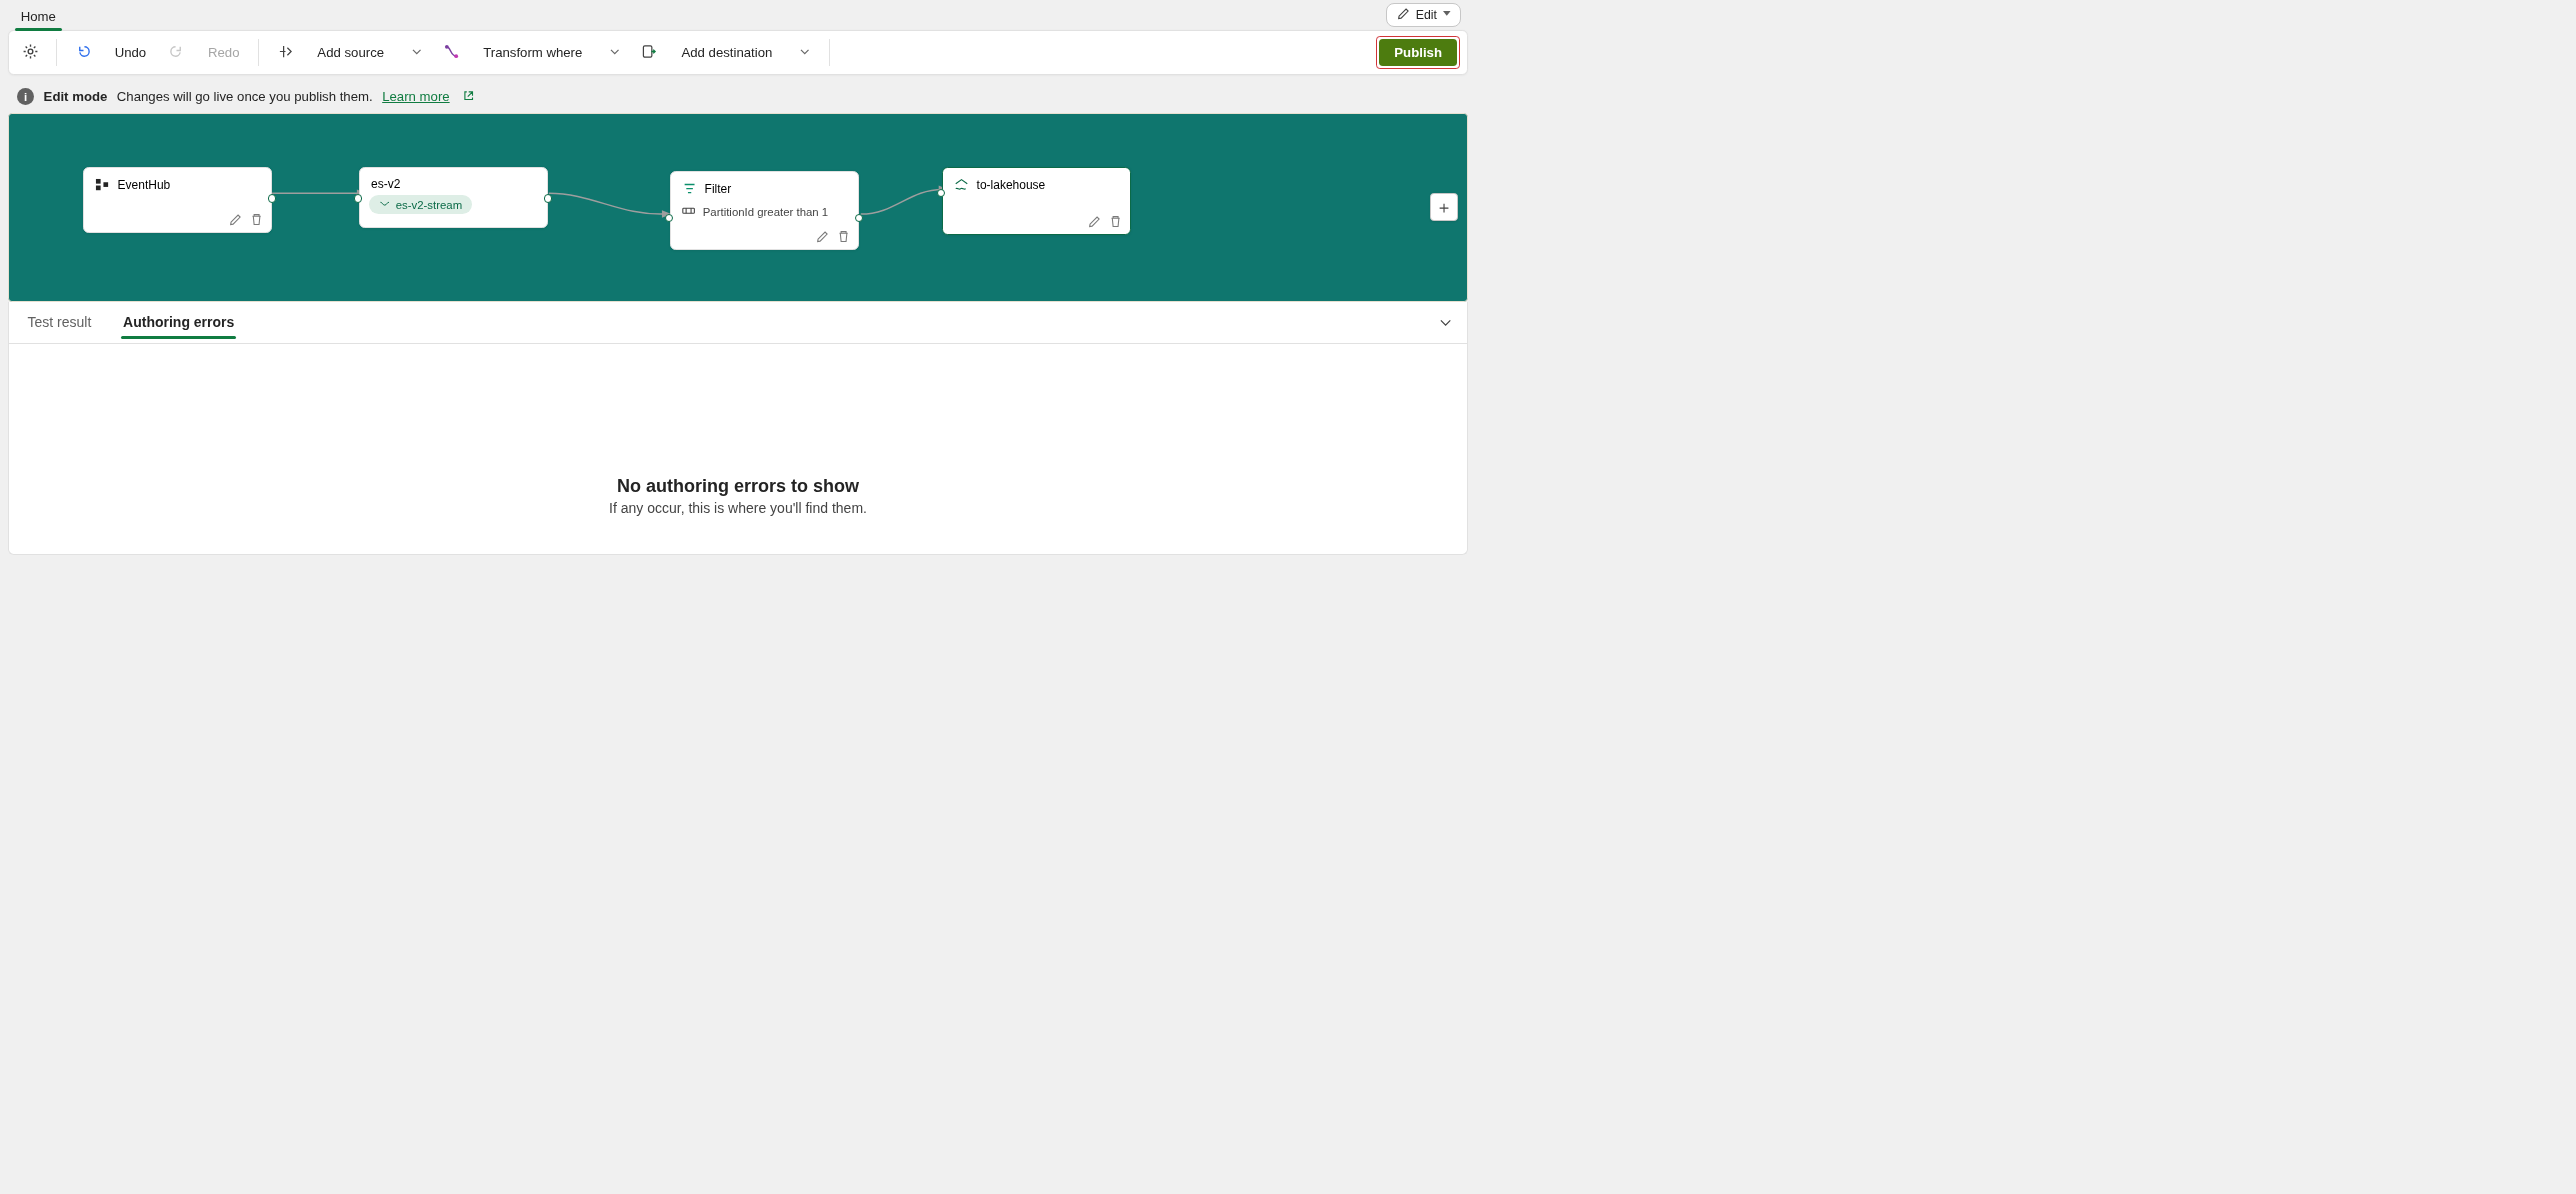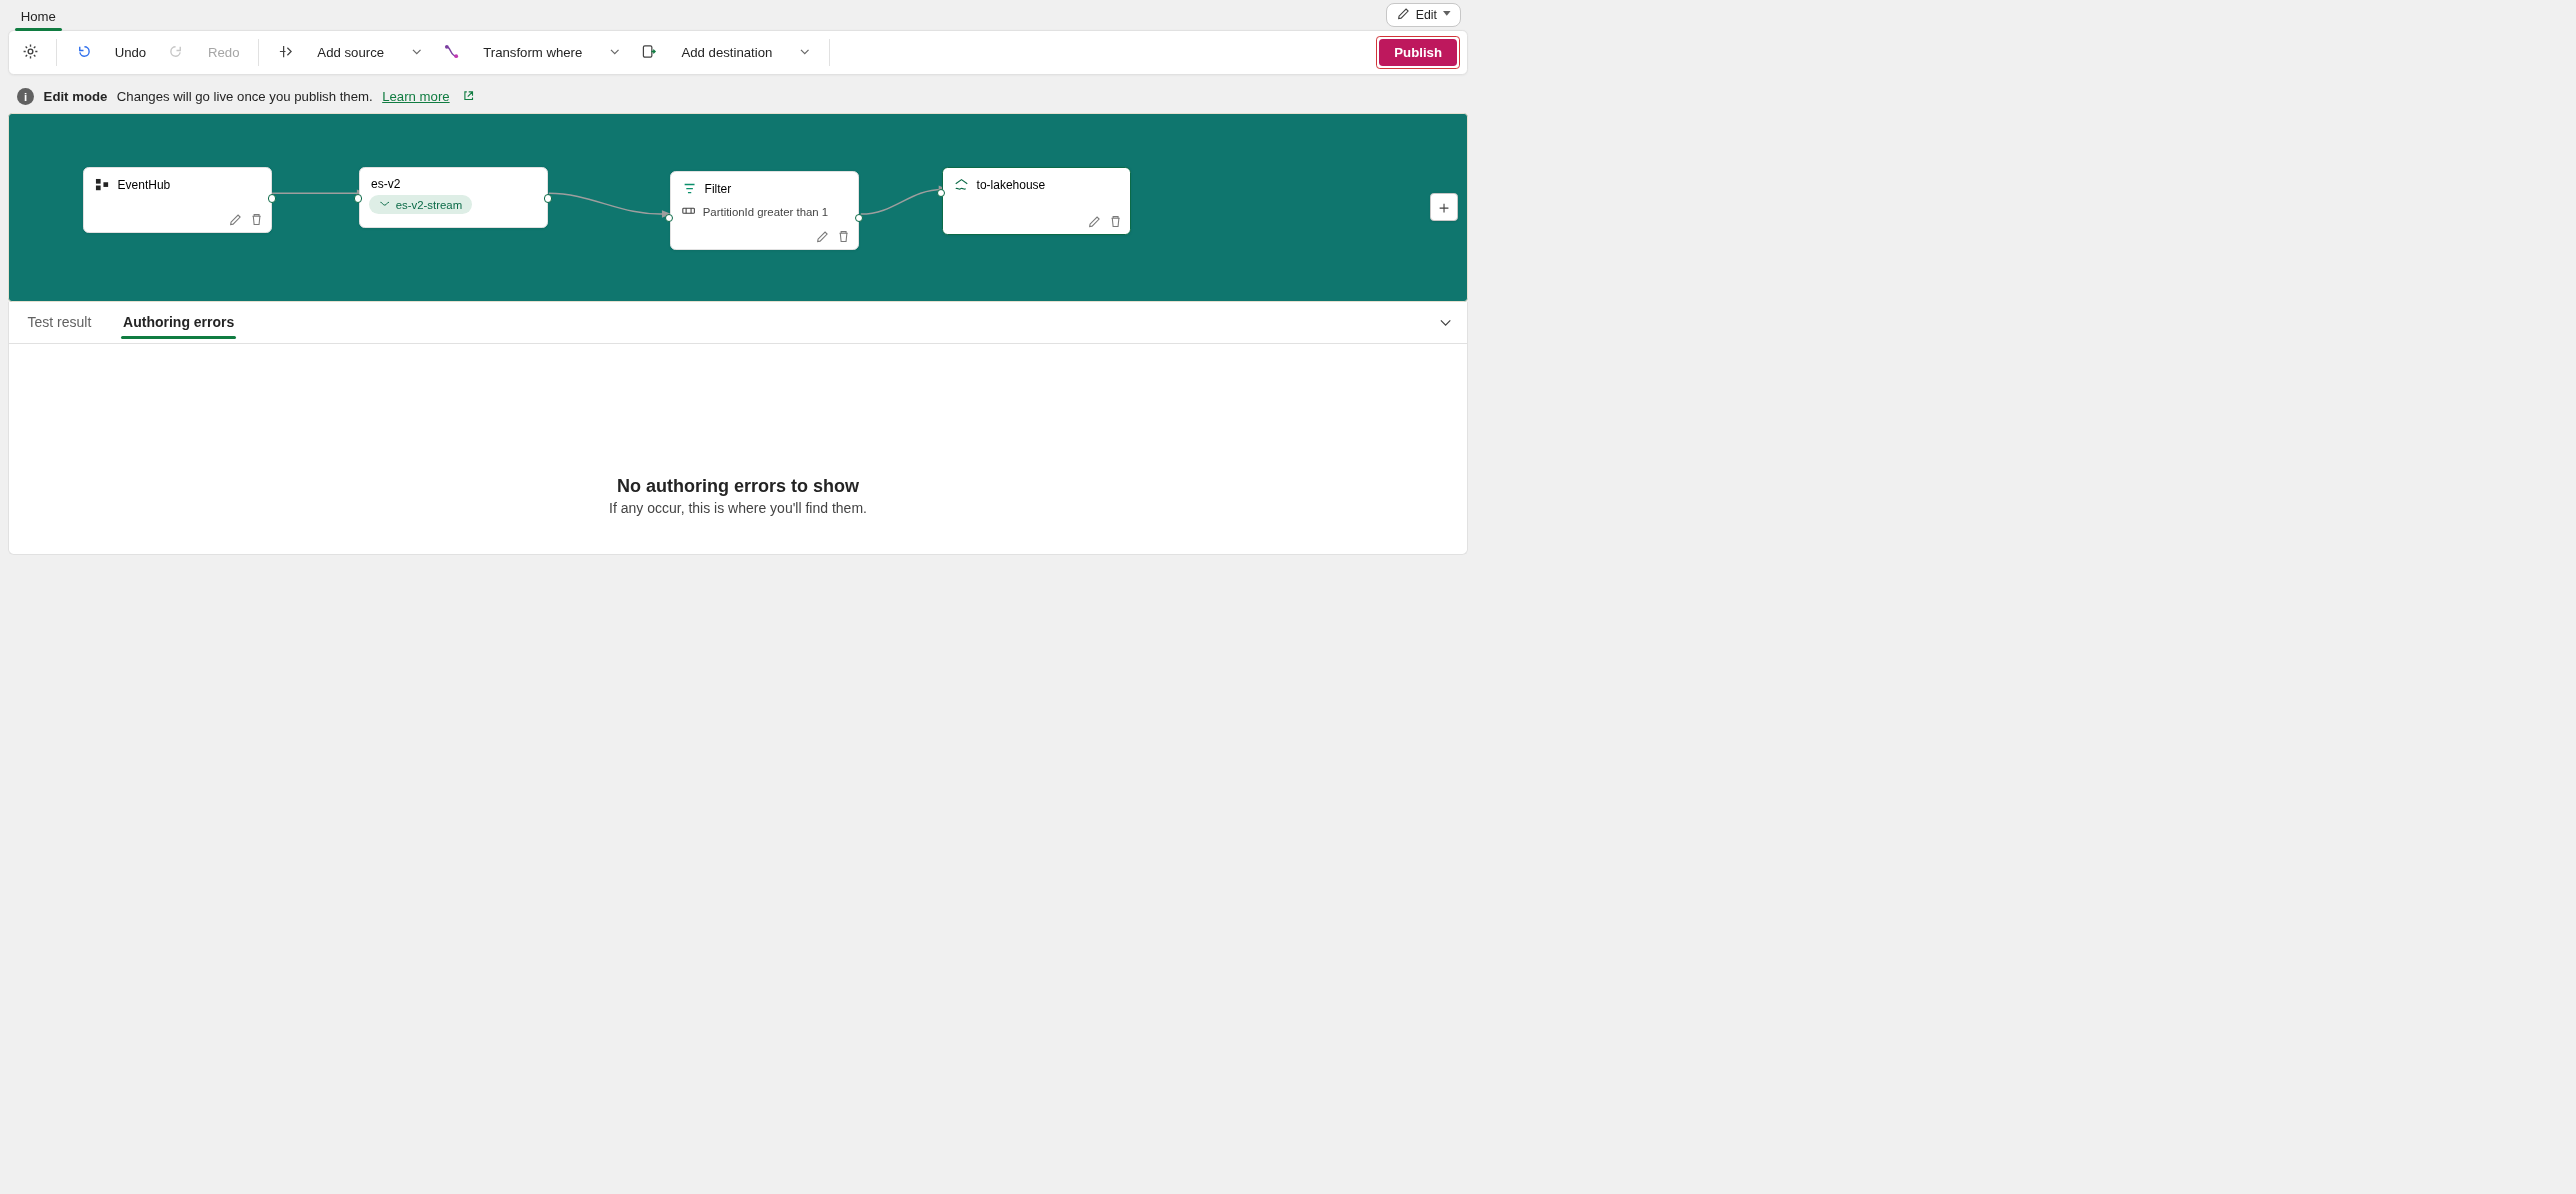--- a/index.html
+++ b/index.html
@@ -14,21 +14,21 @@
   .caret-down { width: 7.6px; height: 7.6px; display: inline-block; }
   .caret-down svg, .chevron-down svg { display:block; }
 
   
   .toolbar { margin: 0 7.6px; background: #fff; border: 0.9px solid #e1e1e1; border-radius: 5.7px; height: 45px; display: flex; align-items: center; padding: 0 5.7px; gap: 3.8px; box-shadow: 0 0.9px 1.9px rgba(0,0,0,0.04); }
   .toolbar .icon-btn { width: 32px; height: 32px; display:flex; align-items:center; justify-content:center; border-radius:3.8px; cursor:pointer; }
   .toolbar .sep { width:0.9px; height:26.5px; background:#e1e1e1; margin: 0 5.7px;}
   .toolbar .cmd { display:flex; align-items:center; gap:24px; padding: 3.8px 9.5px; font-size:13.2px; color:#242424; border-radius:3.8px; cursor:pointer; }
   .toolbar .cmd.disabled { color:#a6a6a6; cursor:default;}
   .toolbar .spacer { flex:1; }
-  .publish-btn { background:#be185d; color:#fff; padding:5.7px 15px; border-radius:3.8px; font-size:13.2px; font-weight:600; cursor:pointer; border:none;}
+  .publish-btn { background:#4d7c0f; color:#fff; padding:5.7px 15px; border-radius:3.8px; font-size:13.2px; font-weight:600; cursor:pointer; border:none;}
   .publish-wrap { border:1.9px solid #d13438; border-radius:3.8px; padding:1.9px; margin-right:1.9px;}
   .chevron-down { margin-left:3.8px; opacity:0.8; }
 
   
   .info-bar { margin: 7.6px 7.6px 0 7.6px; display:flex; align-items:center; gap:9.5px; padding: 5.7px 9.5px; font-size:13.2px; color:#242424;}
   .info-bar .info-icon { width:17px; height:17px; border-radius:50%; background:#616161; color:#fff; display:flex; align-items:center; justify-content:center; font-size:11.4px; font-weight:bold; }
   .info-bar strong { font-weight:600; }
   .info-bar a { color:#107c41; text-decoration:underline; display:inline-flex; align-items:center; gap:13px; cursor:pointer;}
 
   

